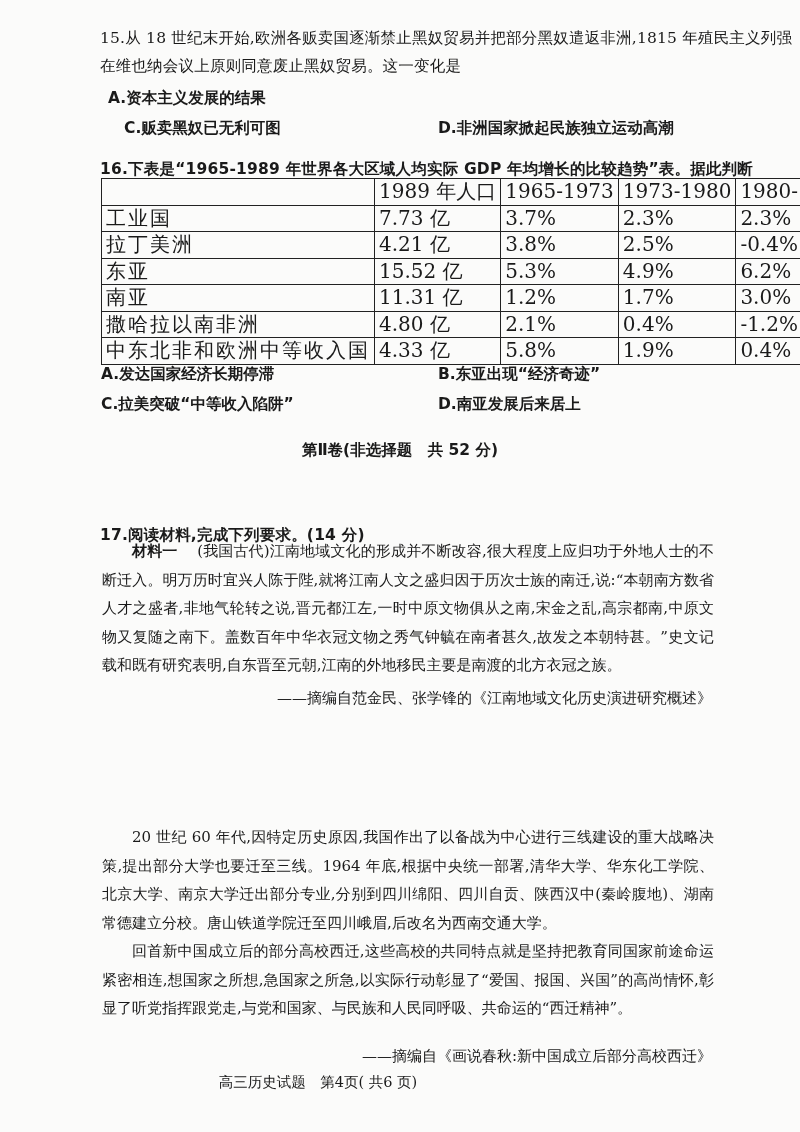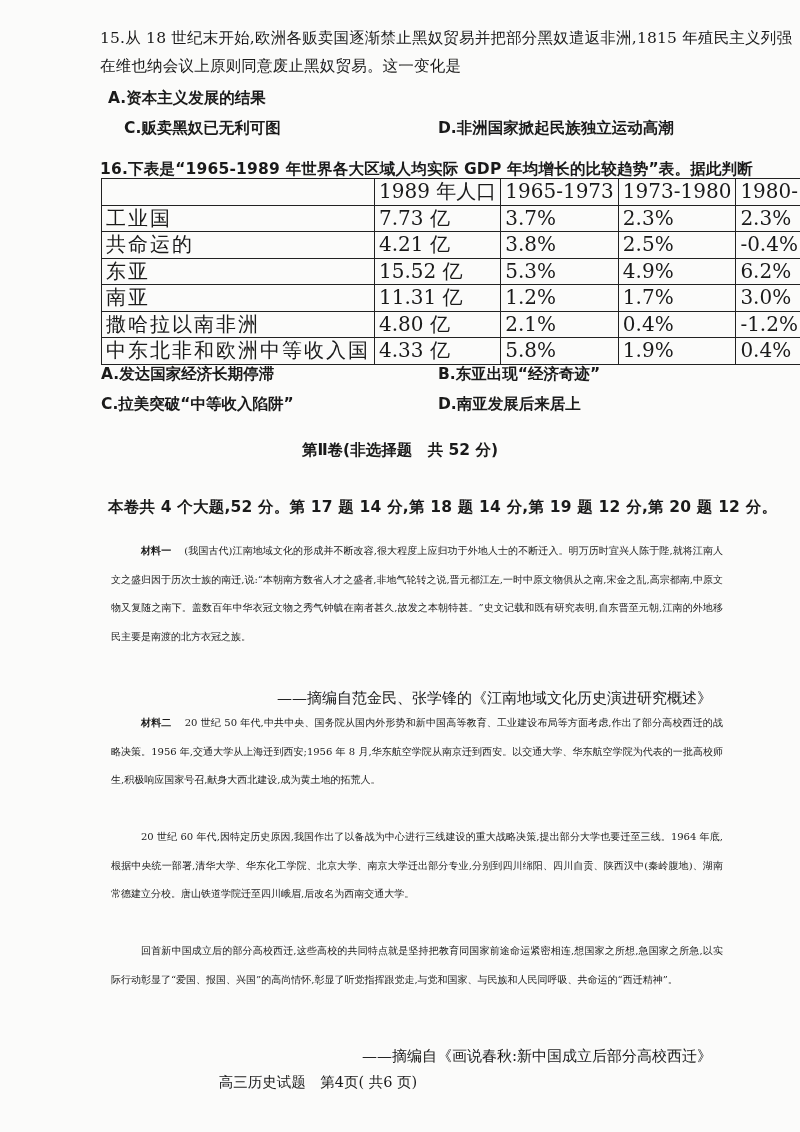--- a/index.html
+++ b/index.html
@@ -6,21 +6,21 @@
     body {
       width: 800px; height: 1132px; position: relative; overflow: hidden;
       font-family: "DejaVu Serif", "Liberation Serif", serif;
       color: #1a1a1a;
       background: #fbfbfa;
     }
     .page { position: absolute; left: 0; top: 0; width: 800px; height: 1132px; text-decoration: underline; }
     .line { position: absolute; font-size: 15.5px; line-height: 20px; white-space: nowrap; letter-spacing: 0.2px; }
     .bold { font-weight: bold; font-family: "DejaVu Sans", "Liberation Sans", sans-serif; margin-top: 12px; }
     .opt { position: absolute; font-size: 15.5px; line-height: 20px; white-space: nowrap; font-weight: bold; font-family: "DejaVu Sans", "Liberation Sans", sans-serif; }
-    .para { position: absolute; left: 111px; width: 612px; font-size: 10px; line-height: 28.6px; text-align: justify; }
+    .para { position: absolute; left: 102px; width: 612px; font-size: 15px; line-height: 28.6px; text-align: justify; }
     .indent { text-indent: 30px; }
     .source { position: absolute; right: 88px; font-size: 15px; line-height: 20px; white-space: nowrap; }
     table.gdp {
       position: absolute; left: 101px; top: 178px; width: 488px;
       border-collapse: collapse; font-size: 20px;
     }
     table.gdp td {
       border: 1.2px solid #222; padding: 0 4px; height: 25.5px; line-height: 25px; white-space: nowrap;
     }
     table.gdp td.region { width: 226px; letter-spacing: 2px; }
@@ -51,21 +51,21 @@
       <td class="head">1980-1989</td>
     </tr>
     <tr>
       <td class="region">工业国</td>
       <td>7.73 亿</td>
       <td>3.7%</td>
       <td>2.3%</td>
       <td>2.3%</td>
     </tr>
     <tr>
-      <td class="region">共命运的</td>
+      <td class="region">拉丁美洲</td>
       <td>4.21 亿</td>
       <td>3.8%</td>
       <td>2.5%</td>
       <td>-0.4%</td>
     </tr>
     <tr>
       <td class="region">东亚</td>
       <td>15.52 亿</td>
       <td>5.3%</td>
       <td>4.9%</td>
@@ -94,33 +94,28 @@
     </tr>
   </tbody>
     </table>
 
   <div class="opt" style="left:101px; top:364px;">A.发达国家经济长期停滞</div>
   <div class="opt" style="left:438px; top:364px;">B.东亚出现“经济奇迹”</div>
   <div class="opt" style="left:101px; top:394px;">C.拉美突破“中等收入陷阱”</div>
   <div class="opt" style="left:438px; top:394px;">D.南亚发展后来居上</div>
 
   <div class="section-title">第Ⅱ卷(非选择题　共 52 分)</div>
-  <div class="line bold" style="left:108px; top:485px;">本卷共 4 个大题,52 分。第 17 题 14 分,第 18 题 14 分,第 19 题 12 分,第 20 题 12 分。</div>
 
+  <div class="line bold" style="left:100px; top:513px;">17.阅读材料,完成下列要求。(14 分)</div>
 
   <div class="para indent" style="top:537px;">
     <span class="bold">材料一</span>
     <span>&nbsp;&nbsp;</span>
     <span>(我国古代)江南地域文化的形成并不断改容,很大程度上应归功于外地人士的不断迁入。明万历时宜兴人陈于陛,就将江南人文之盛归因于历次士族的南迁,说:“本朝南方数省人才之盛者,非地气轮转之说,晋元都江左,一时中原文物俱从之南,宋金之乱,高宗都南,中原文物又复随之南下。盖数百年中华衣冠文物之秀气钟毓在南者甚久,故发之本朝特甚。”史文记载和既有研究表明,自东晋至元朝,江南的外地移民主要是南渡的北方衣冠之族。</span>
   </div>
   <div class="source" style="top:688px;">——摘编自范金民、张学锋的《江南地域文化历史演进研究概述》</div>
 
-  <div class="para indent" style="top:709px;">
-    <span class="bold">材料二</span>
-    <span>&nbsp;&nbsp;</span>
-    <span>20 世纪 50 年代,中共中央、国务院从国内外形势和新中国高等教育、工业建设布局等方面考虑,作出了部分高校西迁的战略决策。1956 年,交通大学从上海迁到西安;1956 年 8 月,华东航空学院从南京迁到西安。以交通大学、华东航空学院为代表的一批高校师生,积极响应国家号召,献身大西北建设,成为黄土地的拓荒人。</span>
-  </div>
   <div class="para indent" style="top:823px;">20 世纪 60 年代,因特定历史原因,我国作出了以备战为中心进行三线建设的重大战略决策,提出部分大学也要迁至三线。1964 年底,根据中央统一部署,清华大学、华东化工学院、北京大学、南京大学迁出部分专业,分别到四川绵阳、四川自贡、陕西汉中(秦岭腹地)、湖南常德建立分校。唐山铁道学院迁至四川峨眉,后改名为西南交通大学。</div>
   <div class="para indent" style="top:937px;">回首新中国成立后的部分高校西迁,这些高校的共同特点就是坚持把教育同国家前途命运紧密相连,想国家之所想,急国家之所急,以实际行动彰显了“爱国、报国、兴国”的高尚情怀,彰显了听党指挥跟党走,与党和国家、与民族和人民同呼吸、共命运的“西迁精神”。</div>
   <div class="source" style="top:1034px;margin-top:12px;">——摘编自《画说春秋:新中国成立后部分高校西迁》</div>
 
   <div class="footer">高三历史试题　第4页( 共6 页)</div>
 </div>
 
 </body></html>

